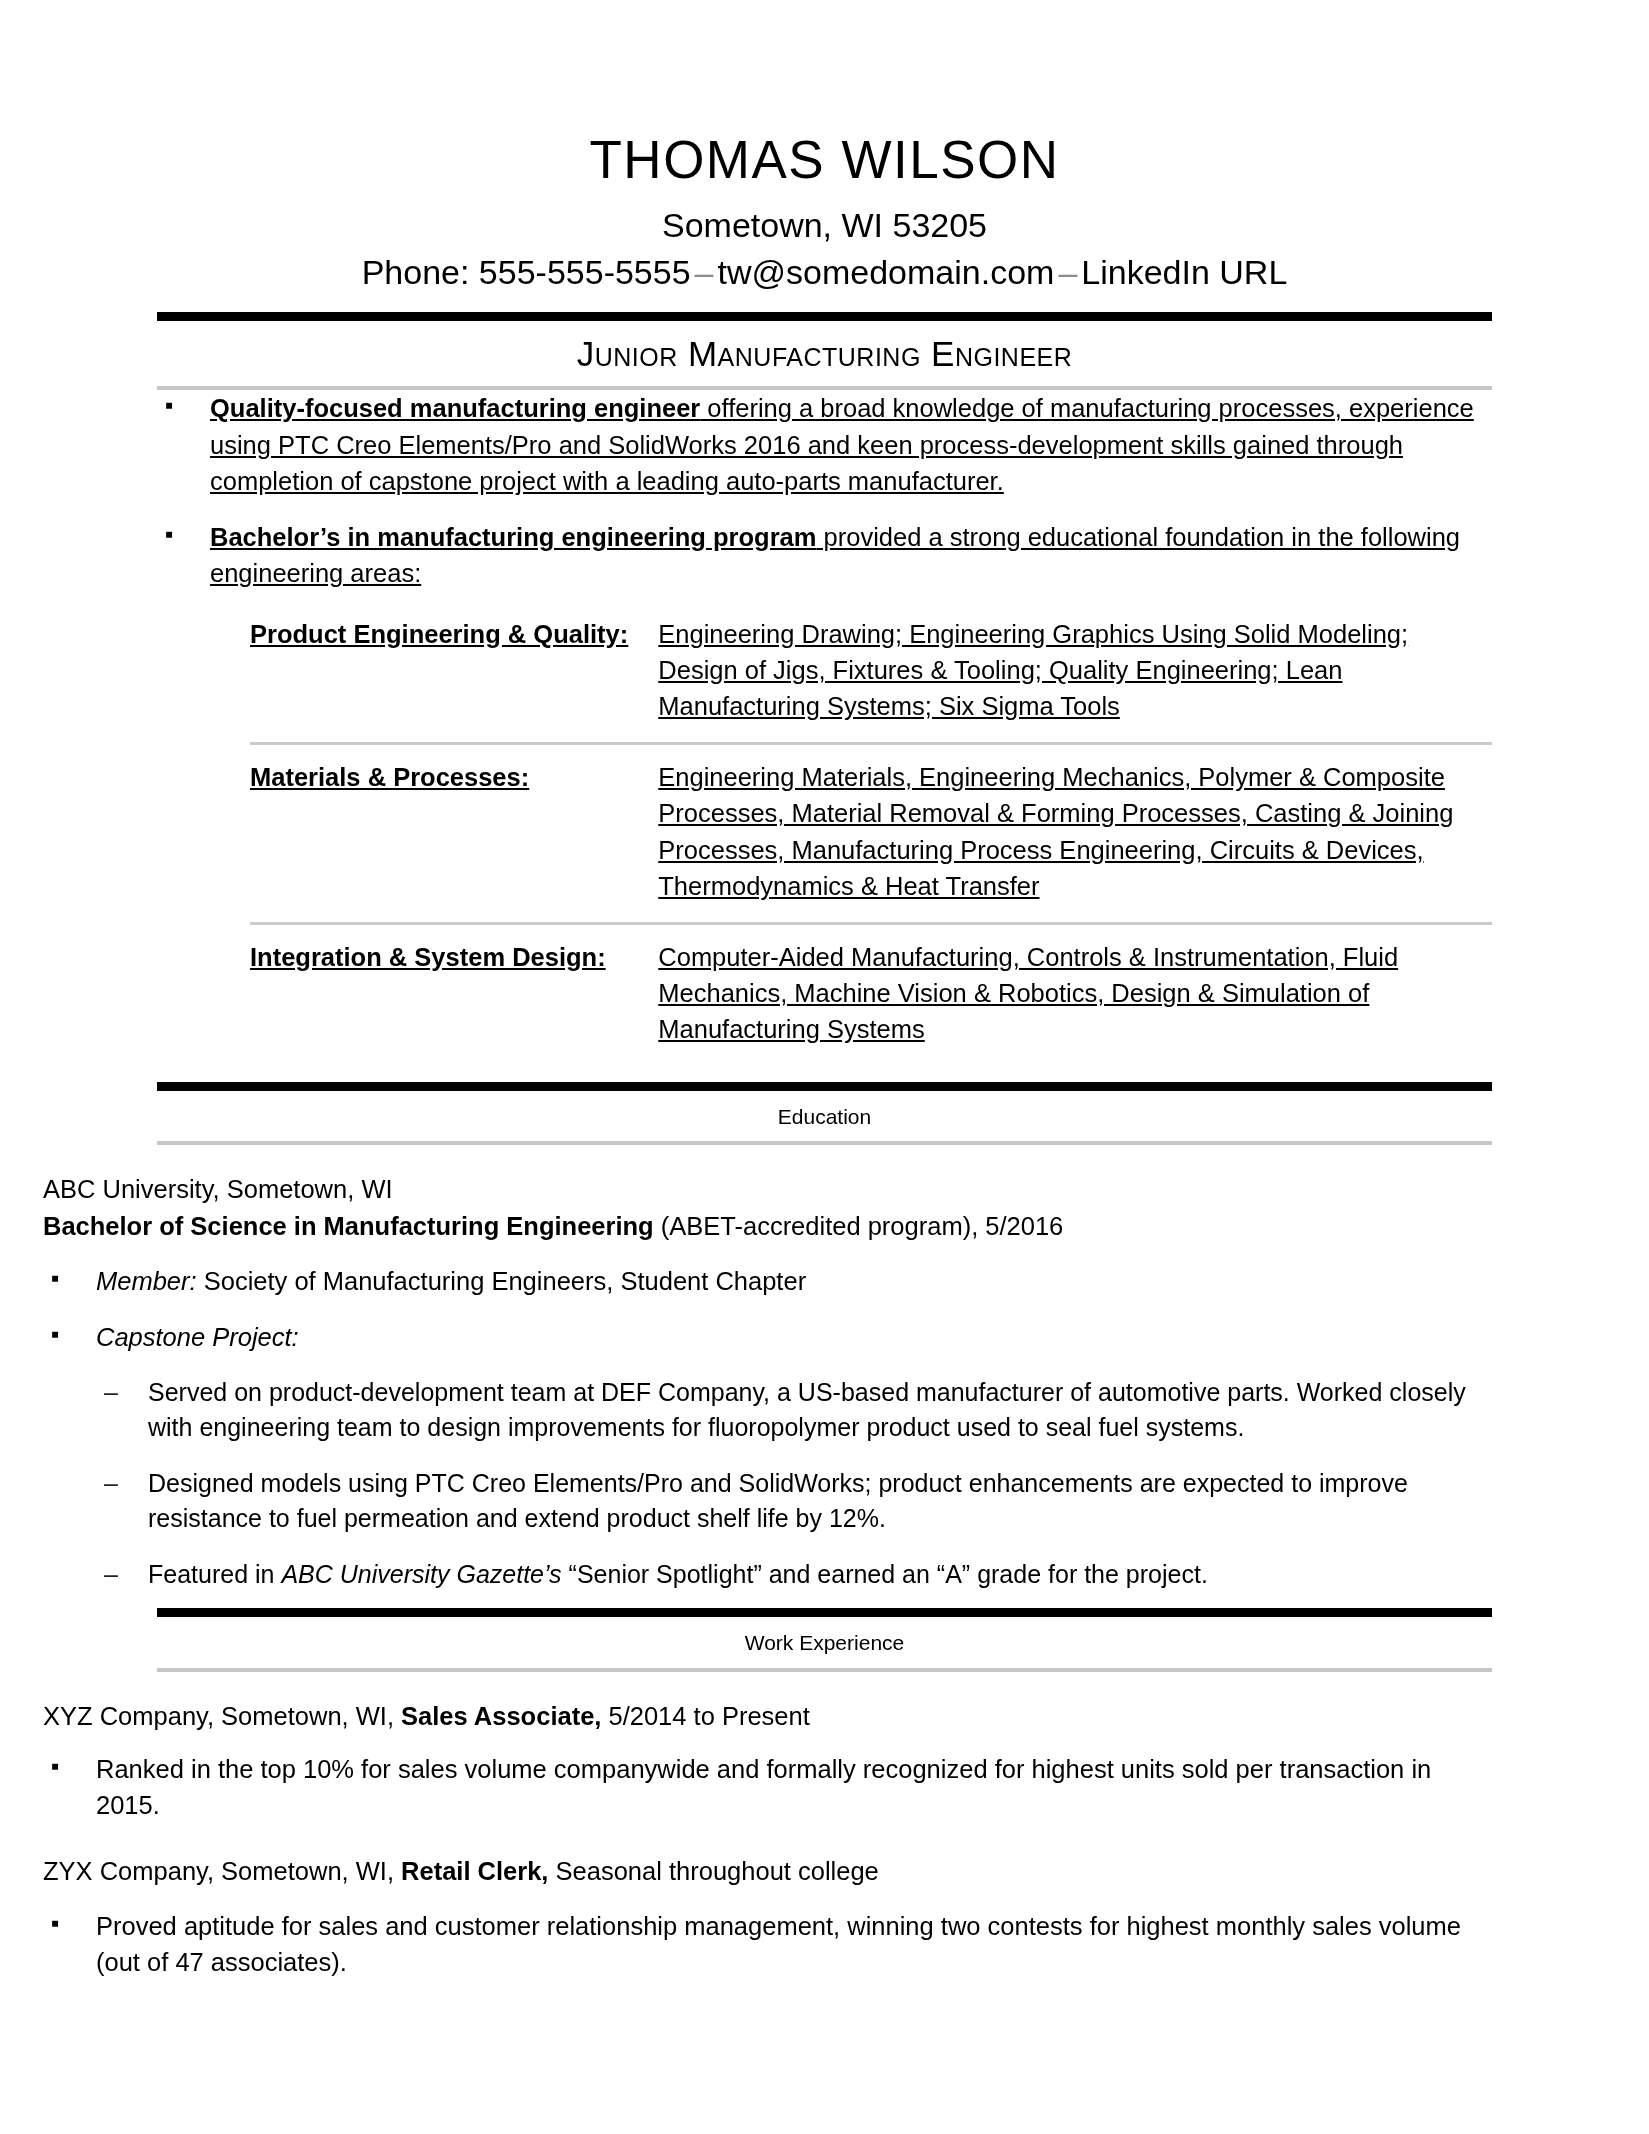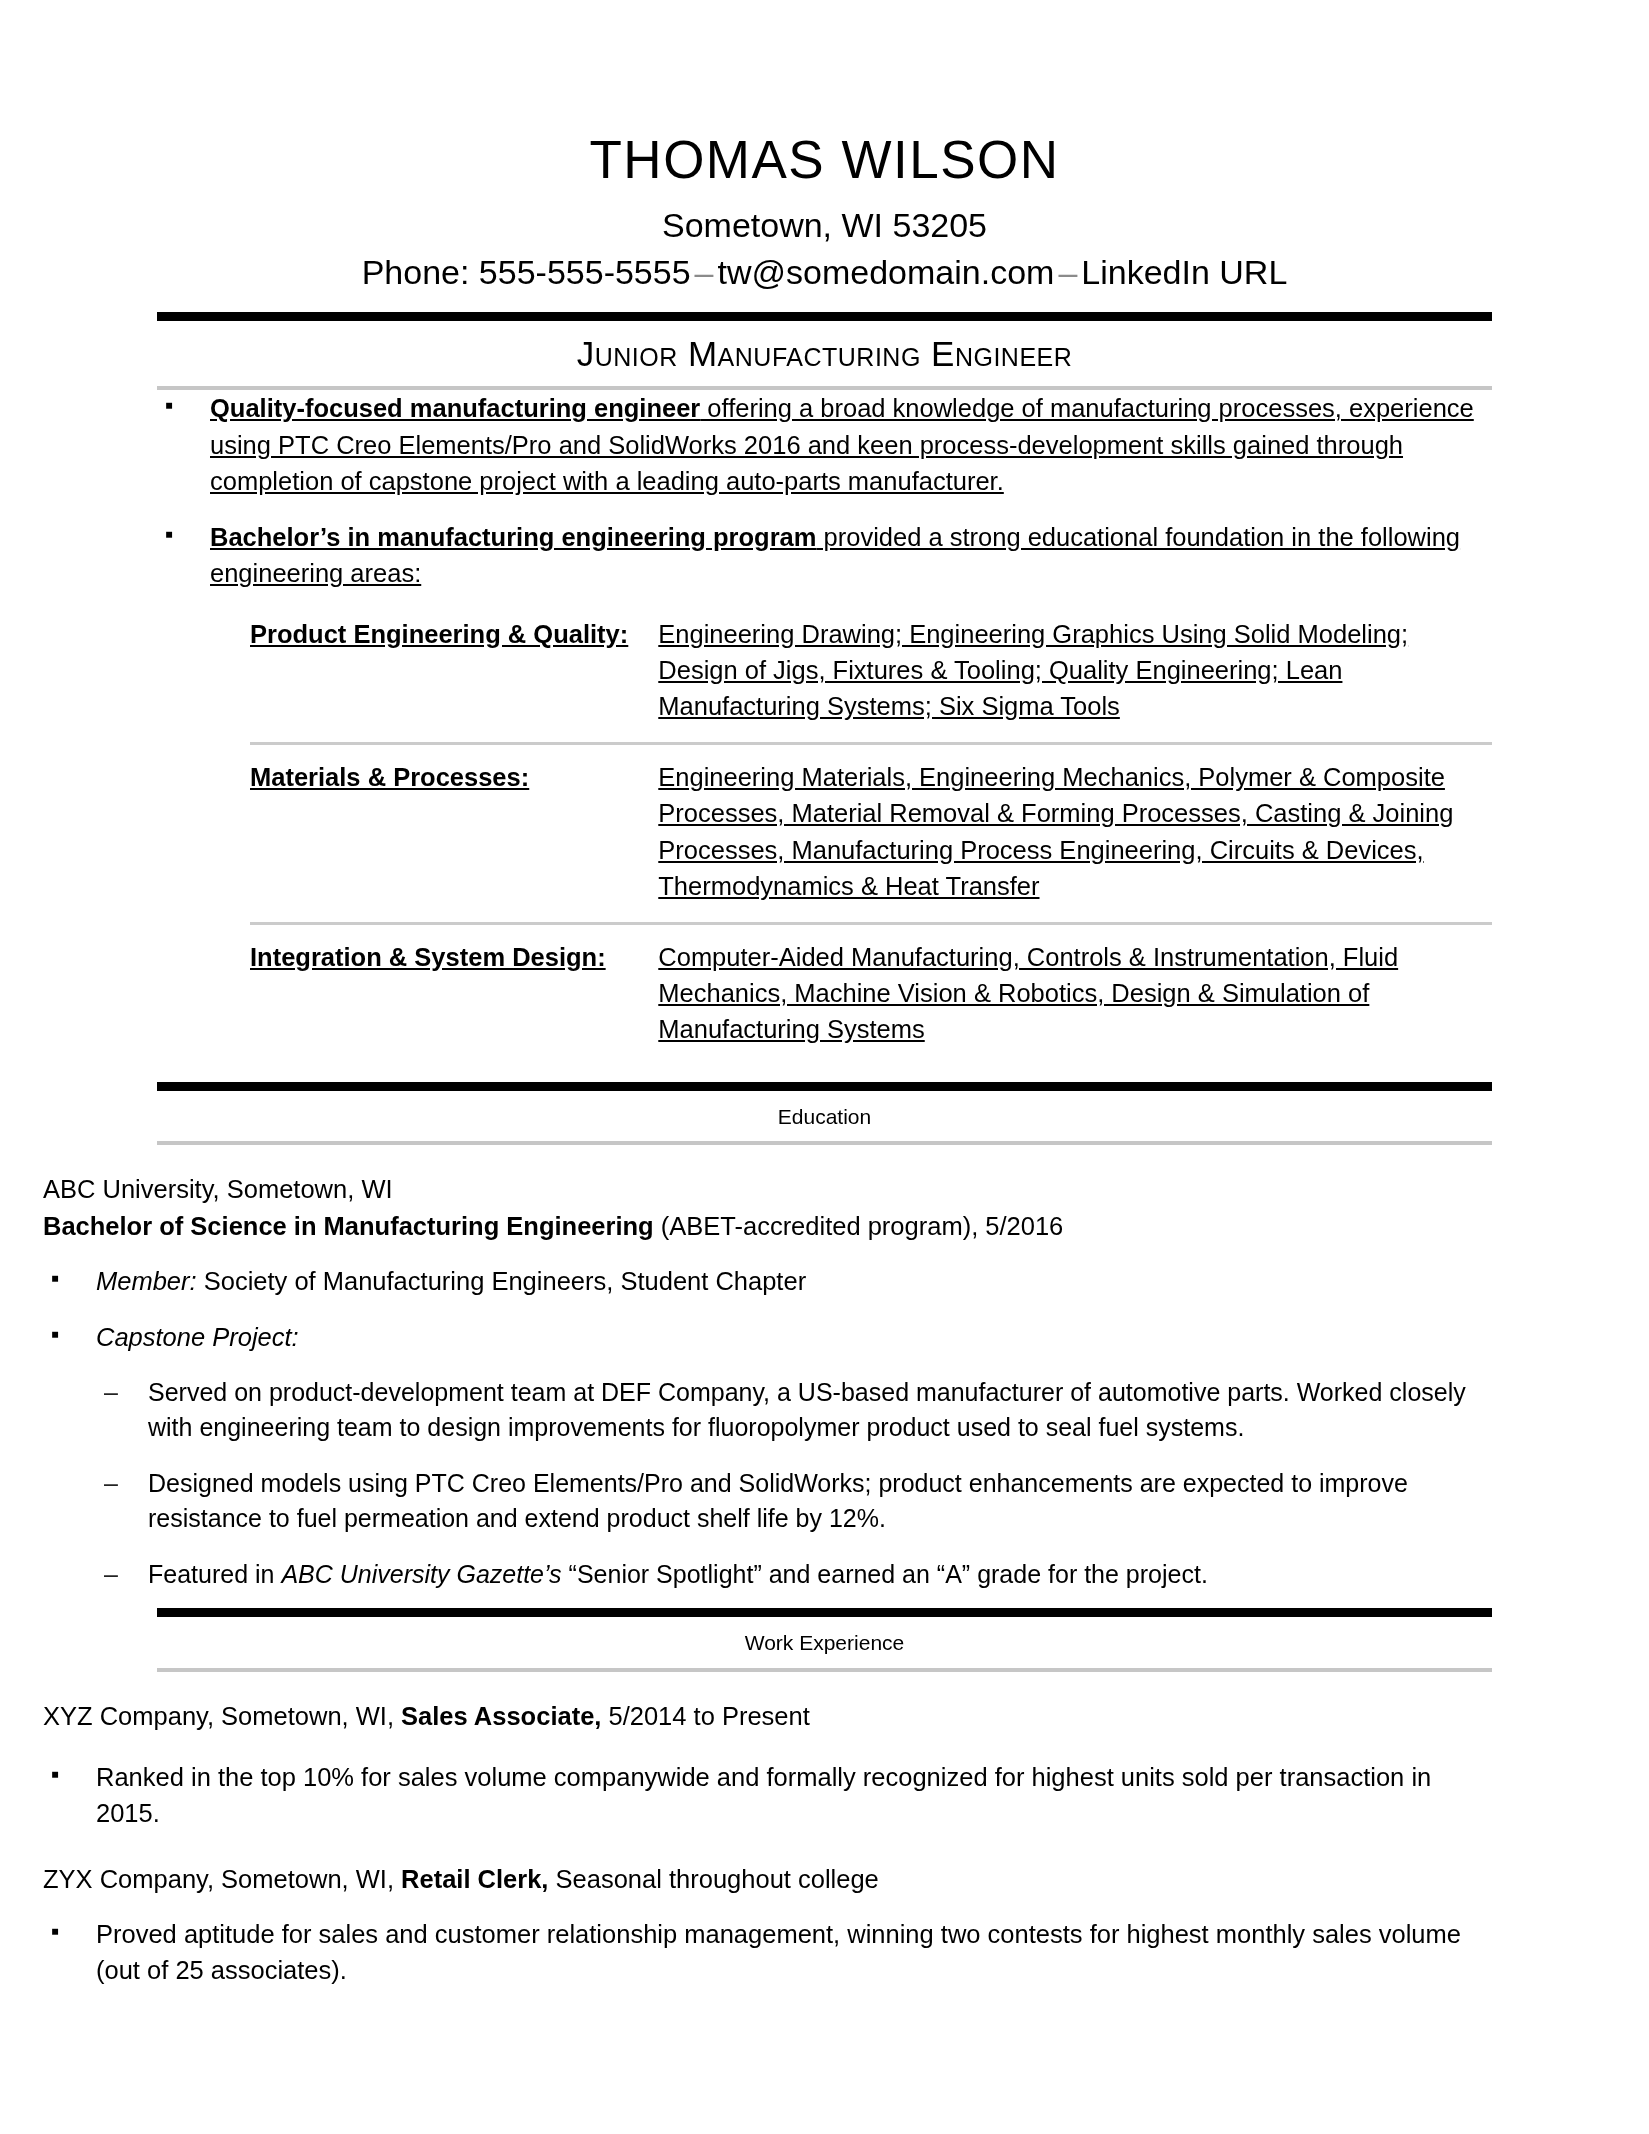--- a/index.html
+++ b/index.html
@@ -259,27 +259,27 @@
   <div class="banner-block" style="margin-top:15px">
     <div class="rule-thick"></div>
     <div class="banner">Work Experience</div>
     <div class="rule-thin"></div>
   </div>
 
   <div class="content block">
     <div class="entry-head">
       <span>XYZ Company, Sometown, WI, </span><b>Sales Associate,</b><span> 5/2014 to Present</span>
     </div>
-    <ul class="bullets" style="margin-top:24px">
+    <ul class="bullets" style="margin-top:16px">
       <li>Ranked in the top 10% for sales volume companywide and formally recognized for highest units sold per transaction in 2015.</li>
     </ul>
 
     <div class="block-gap"></div>
 
     <div class="entry-head">
       <span>ZYX Company, Sometown, WI, </span><b>Retail Clerk,</b><span> Seasonal throughout college</span>
     </div>
     <ul class="bullets" style="margin-top:18px">
-      <li>Proved aptitude for sales and customer relationship management, winning two contests for highest monthly sales volume (out of 25 associates).</li>
+      <li>Proved aptitude for sales and customer relationship management, winning two contests for highest monthly sales volume (out of 47 associates).</li>
     </ul>
   </div>
 
 </div>
 
 </body></html>

